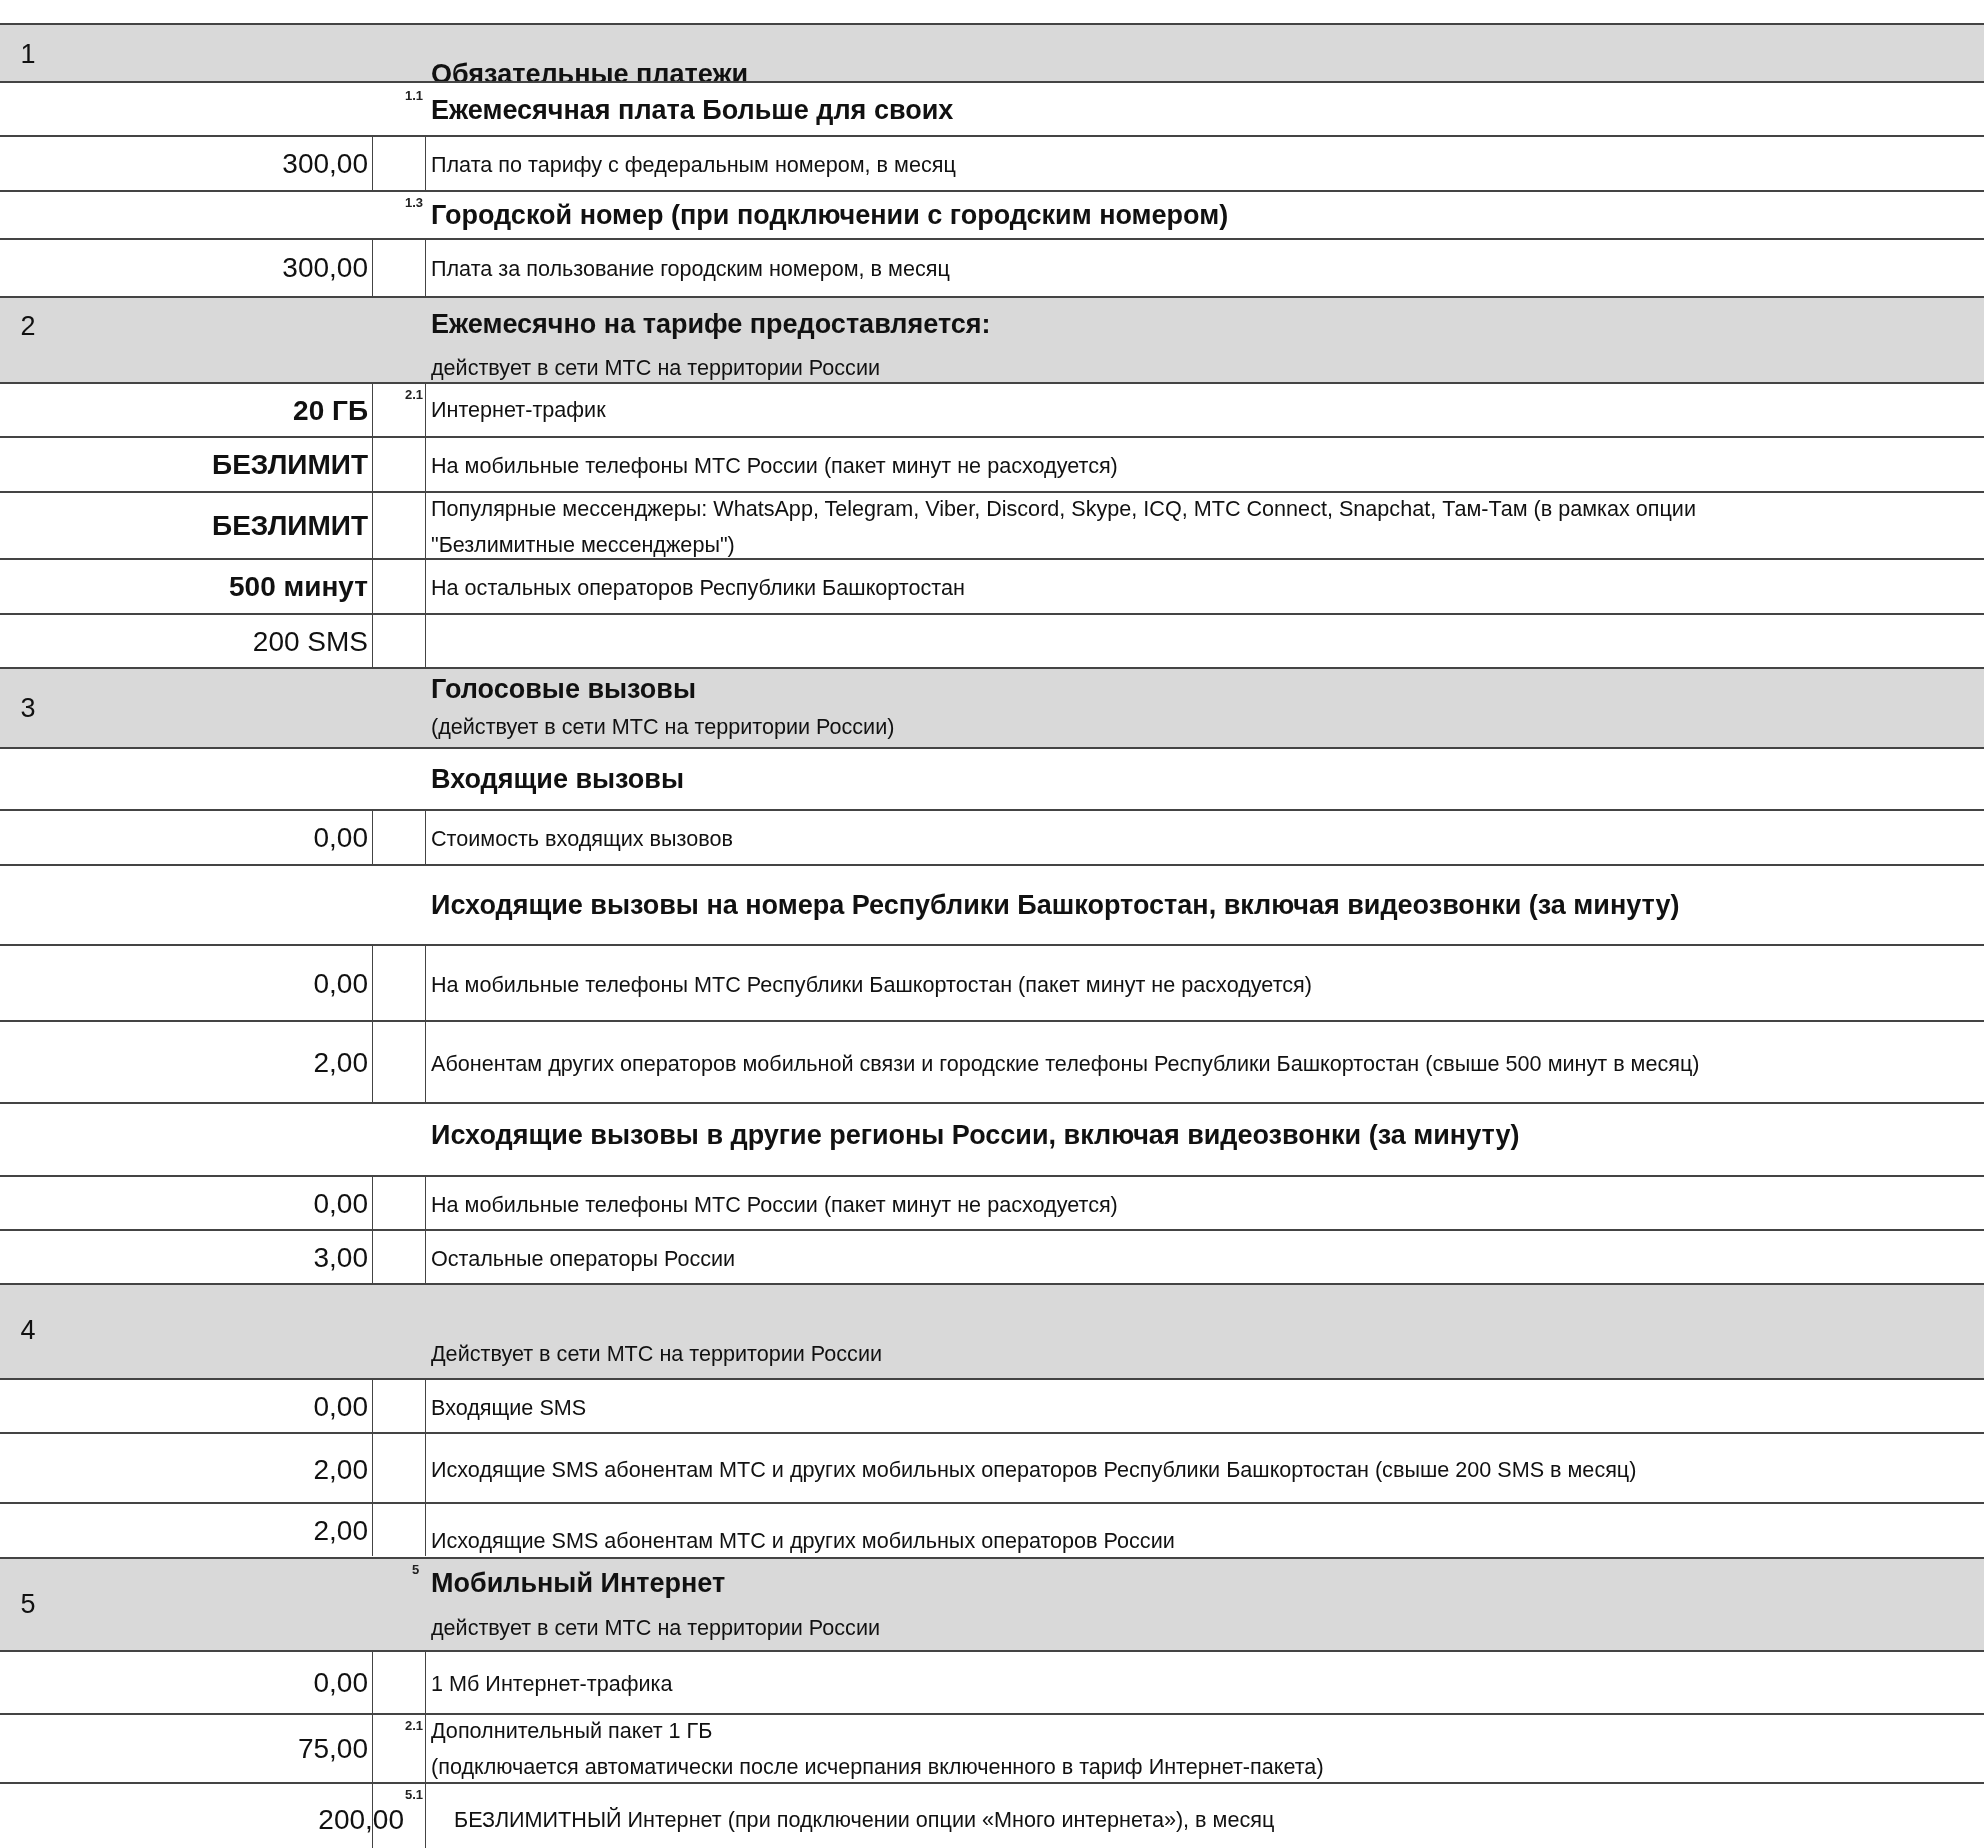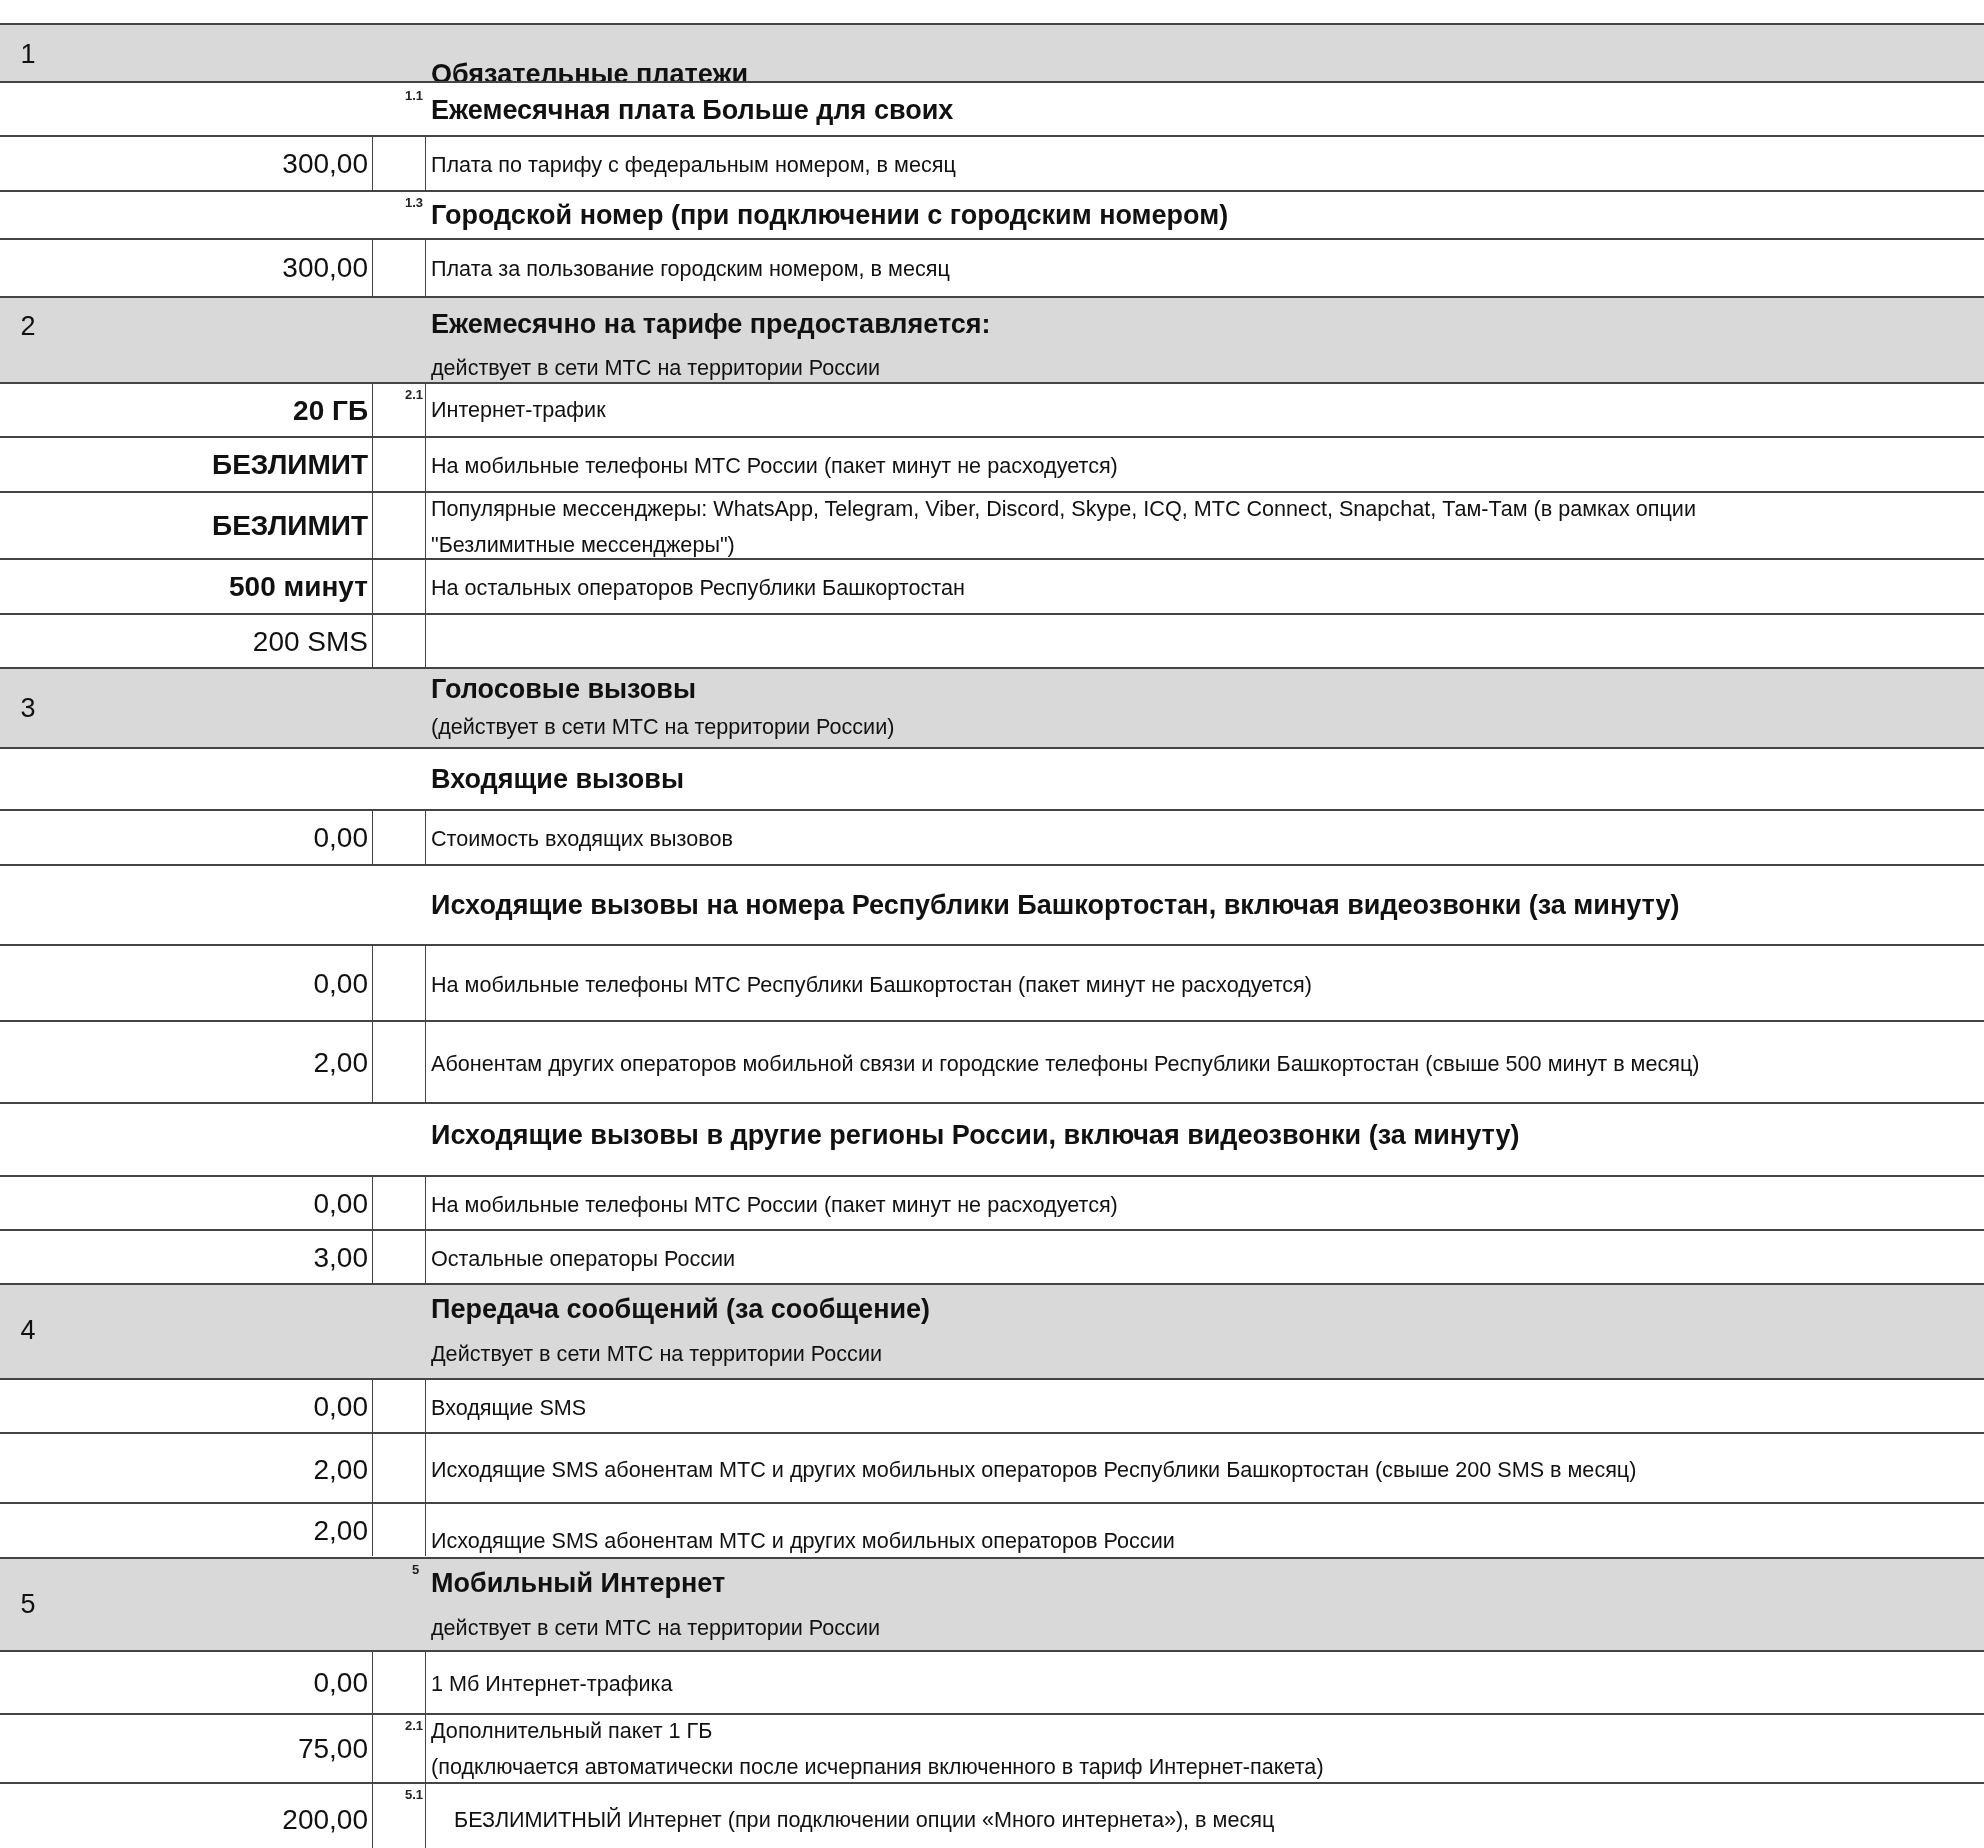--- a/index.html
+++ b/index.html
@@ -125,21 +125,20 @@
 </div>
 <div class="row" style="top:1229px;height:55px;">
   <span class="val" style="top:10.8px;">3,00</span>
   <span class="vline1"></span>
   <span class="vline2"></span>
   <span class="desc" style="top:9.7px;">Остальные операторы России</span>
 </div>
 
 <div class="row section" style="top:1283px;height:95px;">
   <span class="num" style="top:30px;">4</span>
-  <span class="title" style="top:8.7px;">Передача сообщений (за сообщение)</span>
   <span class="sub" style="top:56px;">Действует в сети МТС на территории России</span>
 </div>
 <div class="row" style="top:1378px;height:54px;">
   <span class="val" style="top:10.8px;">0,00</span>
   <span class="vline1"></span>
   <span class="vline2"></span>
   <span class="desc" style="top:9.7px;">Входящие SMS</span>
 </div>
 <div class="row" style="top:1432px;height:71px;">
   <span class="val" style="top:19.5px;">2,00</span>
@@ -168,19 +167,19 @@
 </div>
 <div class="row" style="top:1713px;height:69px;">
   <span class="val" style="top:18.4px;">75,00</span>
   <span class="vline1"></span>
   <span class="vline2"></span>
   <span class="sup" style="top:3.2px;">2.1</span>
   <span class="desc" style="top:-2.2px;">Дополнительный пакет 1 ГБ</span>
   <span class="desc" style="top:34px;">(подключается автоматически после исчерпания включенного в тариф Интернет-пакета)</span>
 </div>
 <div class="row last" style="top:1782px;height:66px;">
-  <span class="val" style="top:19.5px;">200,00</span>
+  <span class="val" style="top:19.5px;padding-left:36px;">200,00</span>
   <span class="vline1"></span>
   <span class="vline2"></span>
   <span class="sup" style="top:3.2px;">5.1</span>
   <span class="desc" style="top:18.4px;margin-left:23px;">БЕЗЛИМИТНЫЙ Интернет (при подключении опции «Много интернета»), в месяц</span>
 </div>
 
 
 </body></html>

